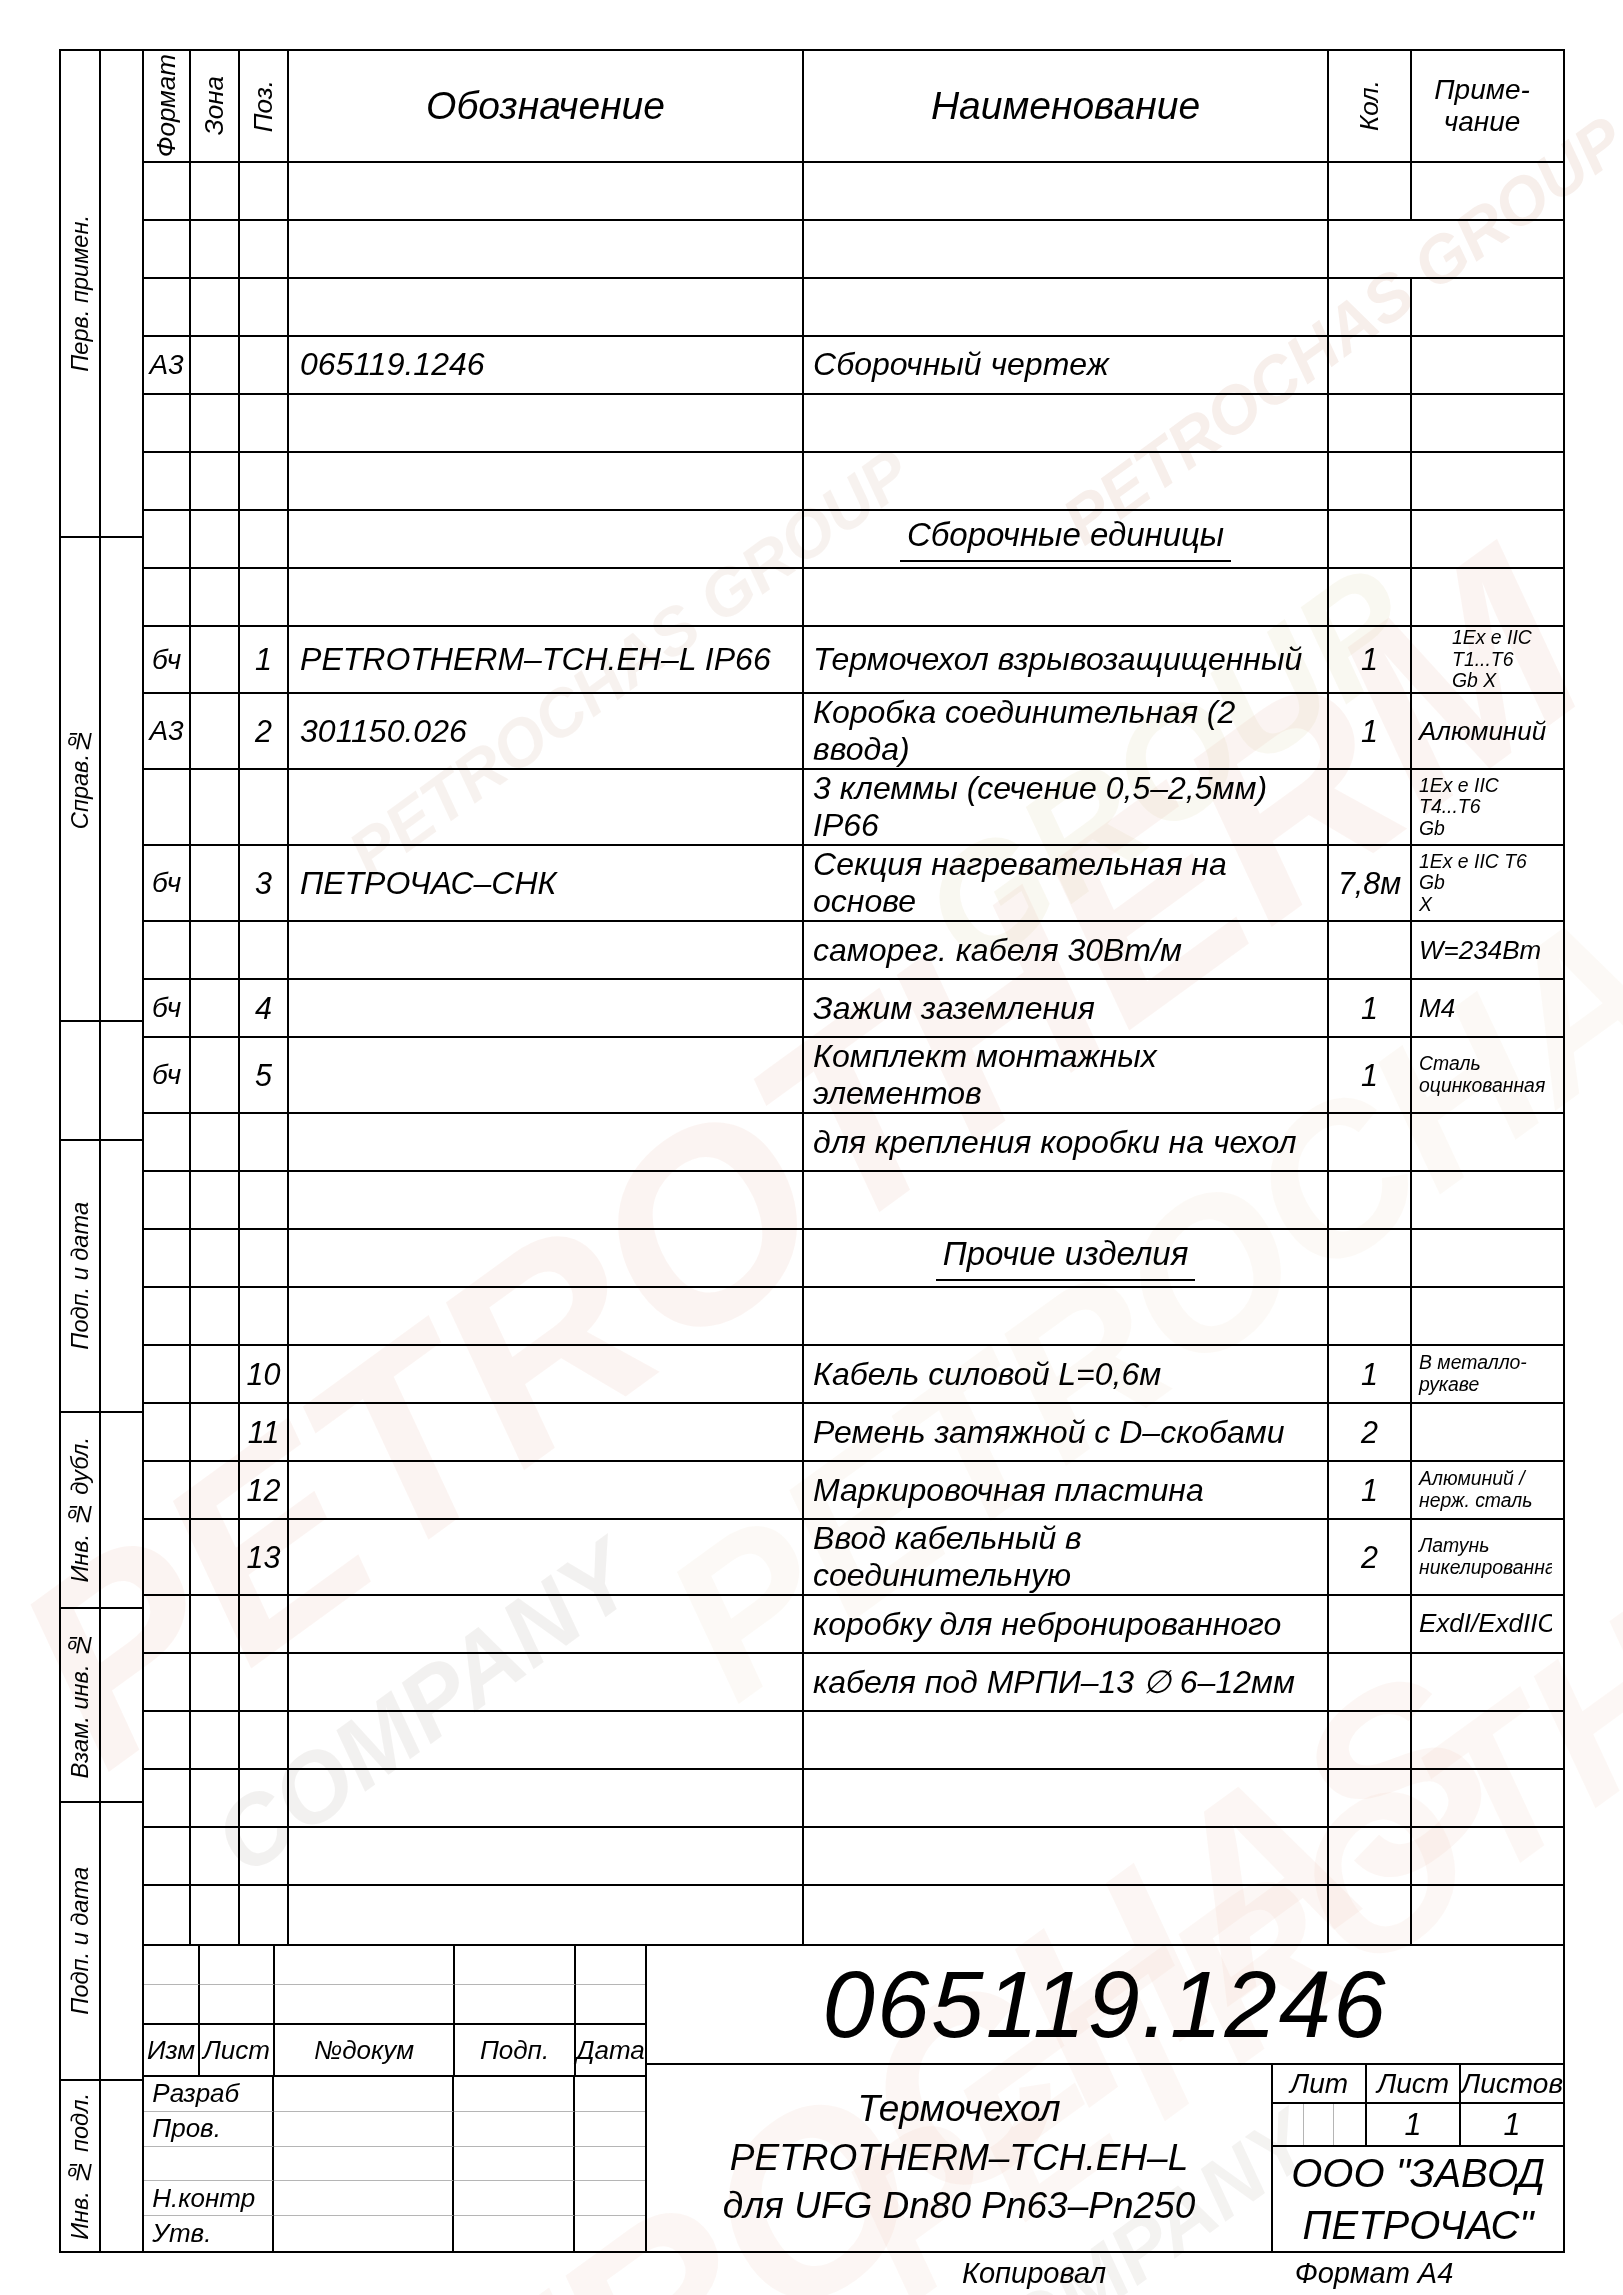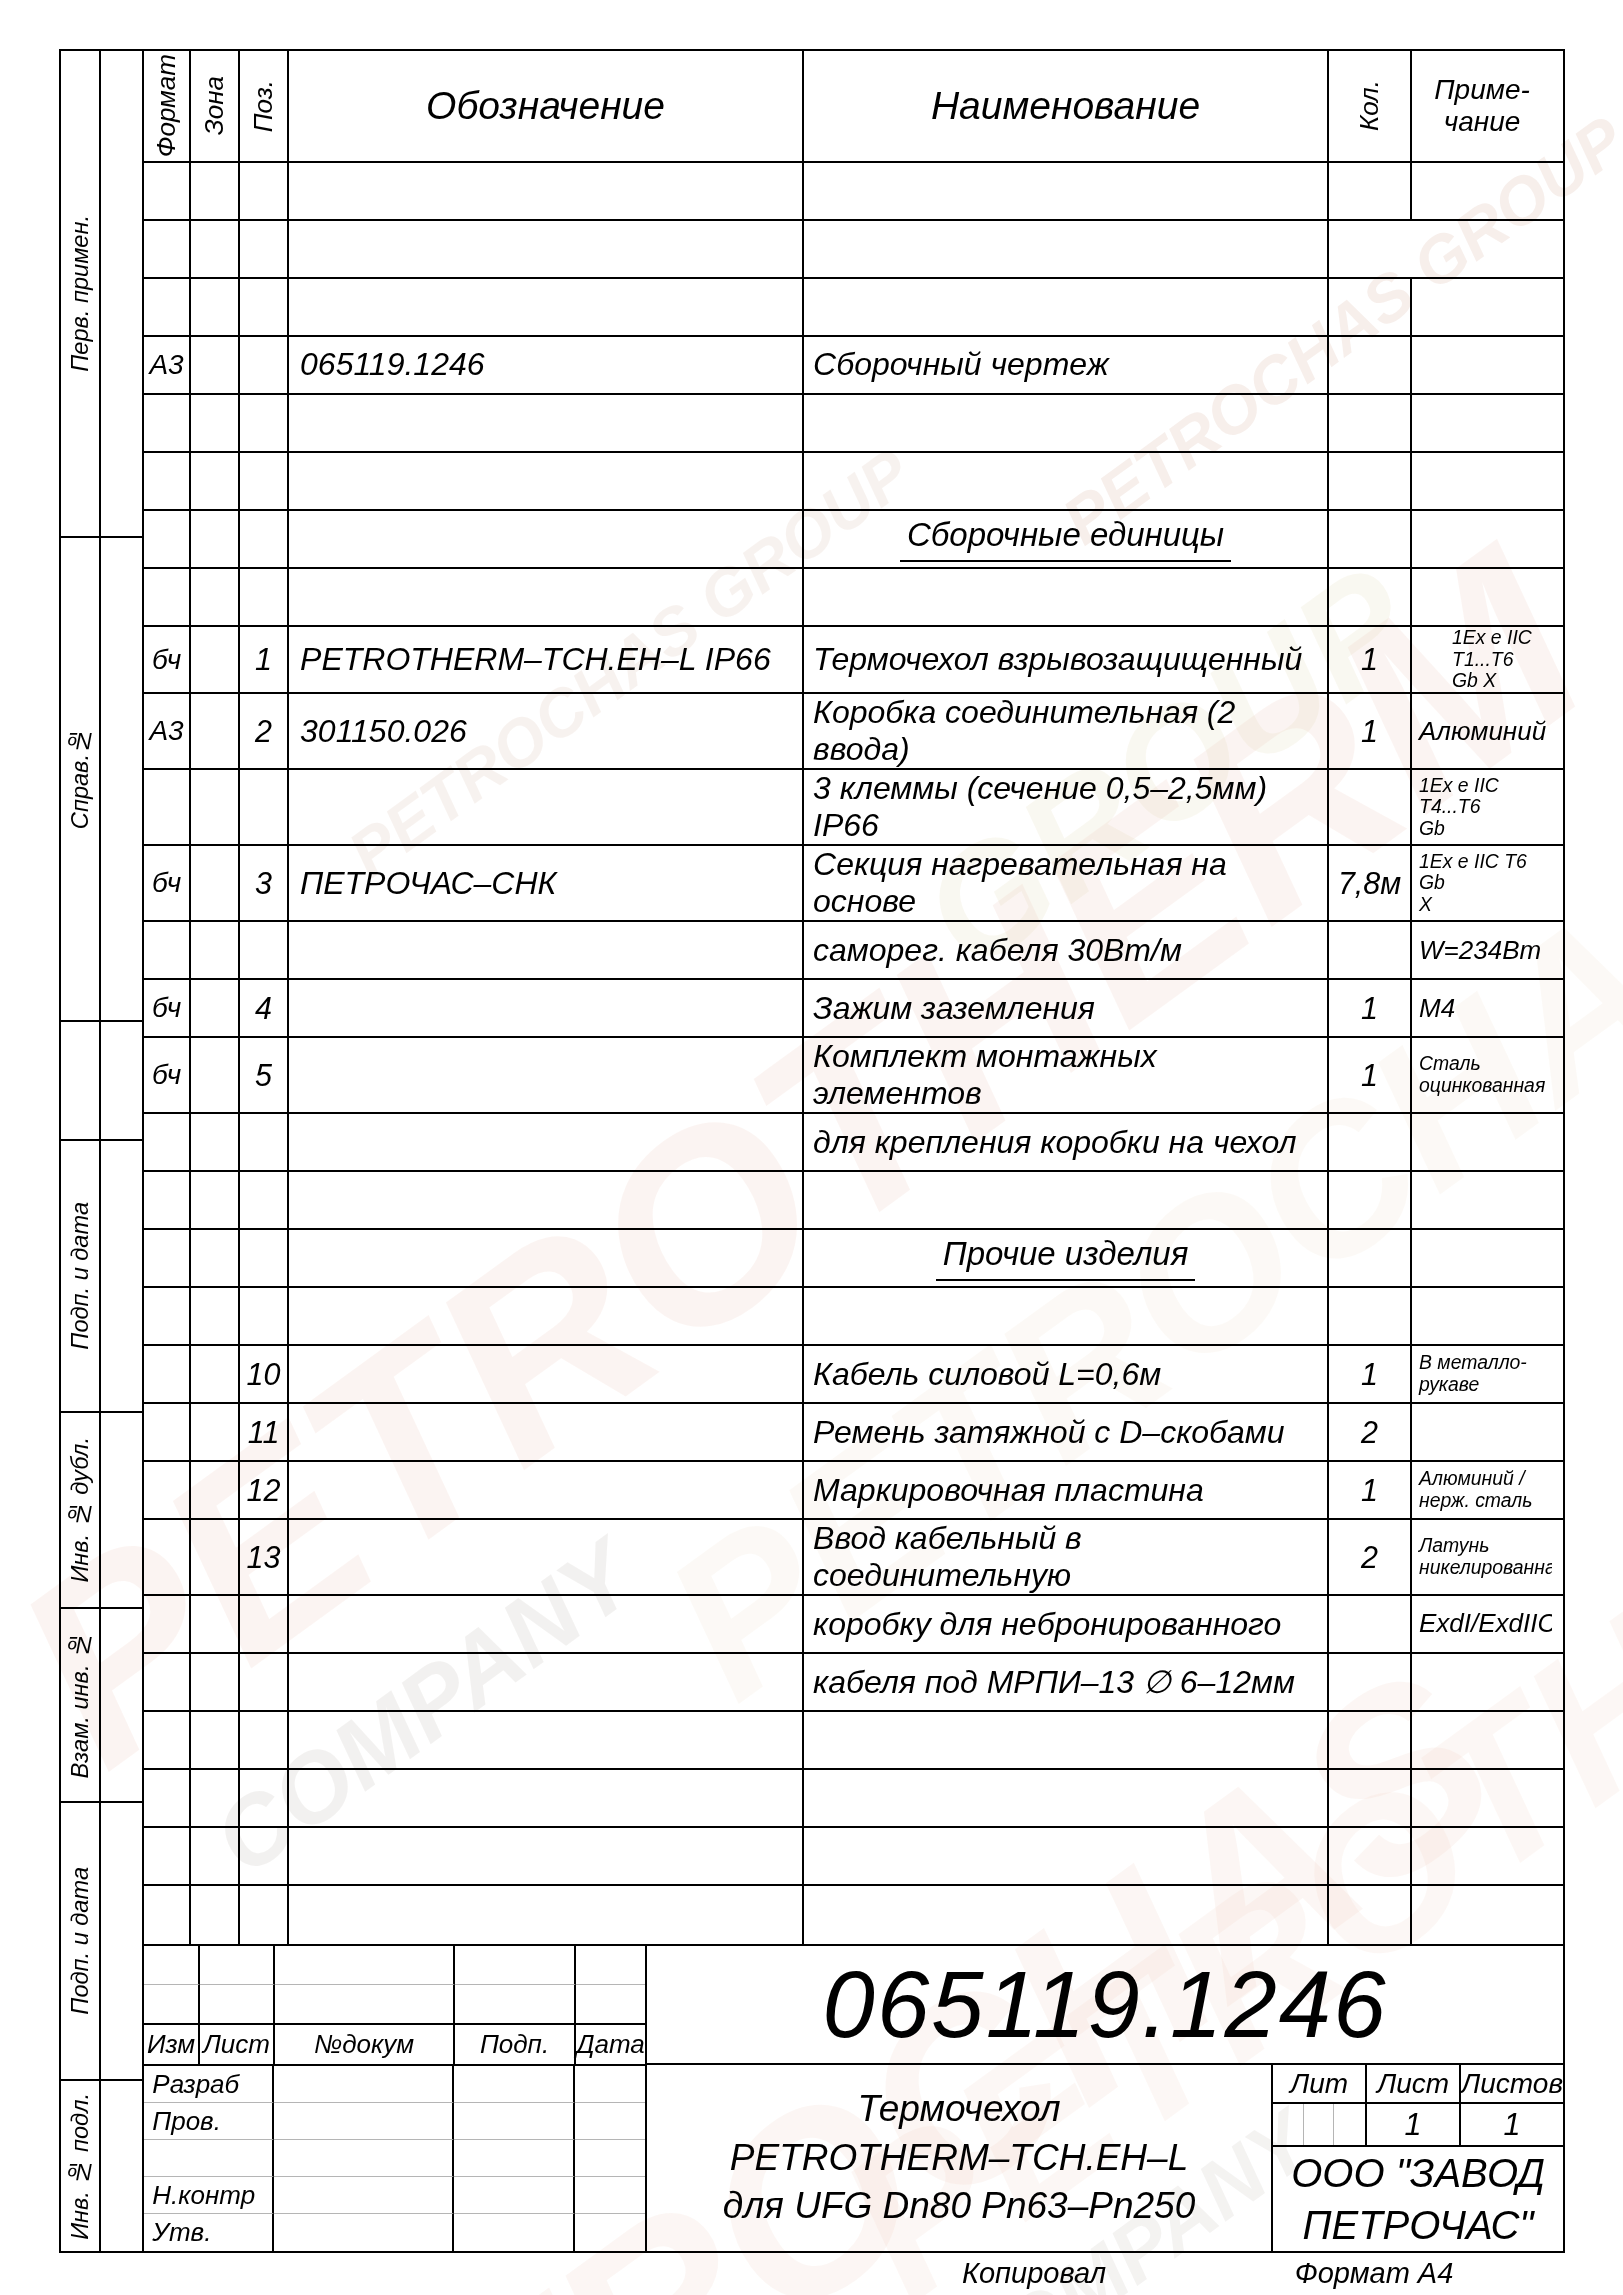--- a/index.html
+++ b/index.html
@@ -51,21 +51,21 @@
   
   .tb{height:307px;display:flex;box-sizing:border-box;}
   .tb-left{width:503px;border-right:2.8px solid #000;box-sizing:border-box;
            display:flex;flex-direction:column;}
   .tb-top{height:79px;border-bottom:2.8px solid #000;box-sizing:border-box;
           display:grid;grid-template-columns:56px 75px 180px 121px 1fr;
           grid-template-rows:1fr 1fr;}
   .tb-top .tcell{box-sizing:border-box;border-right:2.1px solid #000;}
   .tb-top .tcell.lastcol{border-right:none;}
   .tb-top .tcell.r0{border-bottom:1.4px solid #b5b5b5;}
-  .tb-rev{height:41px;border-bottom:2.8px solid #000;box-sizing:border-box;
+  .tb-rev{height:52px;border-bottom:2.8px solid #000;box-sizing:border-box;
           display:grid;grid-template-columns:56px 75px 180px 121px 1fr;}
   .tb-rev .rcell{box-sizing:border-box;border-right:2.1px solid #000;display:flex;
                  align-items:center;justify-content:center;font-size:26px;}
   .tb-rev .rcell:last-child{border-right:none;}
   .tb-signs{flex:1;display:grid;grid-template-columns:130px 180px 121px 1fr;
             grid-template-rows:repeat(5,1fr);}
   .tb-signs .scell{box-sizing:border-box;border-right:2.1px solid #000;
                    border-bottom:1.4px solid #b5b5b5;display:flex;align-items:center;}
   .tb-signs .scell.lastcol{border-right:none;}
   .tb-signs .scell.lastrow{border-bottom:none;}

